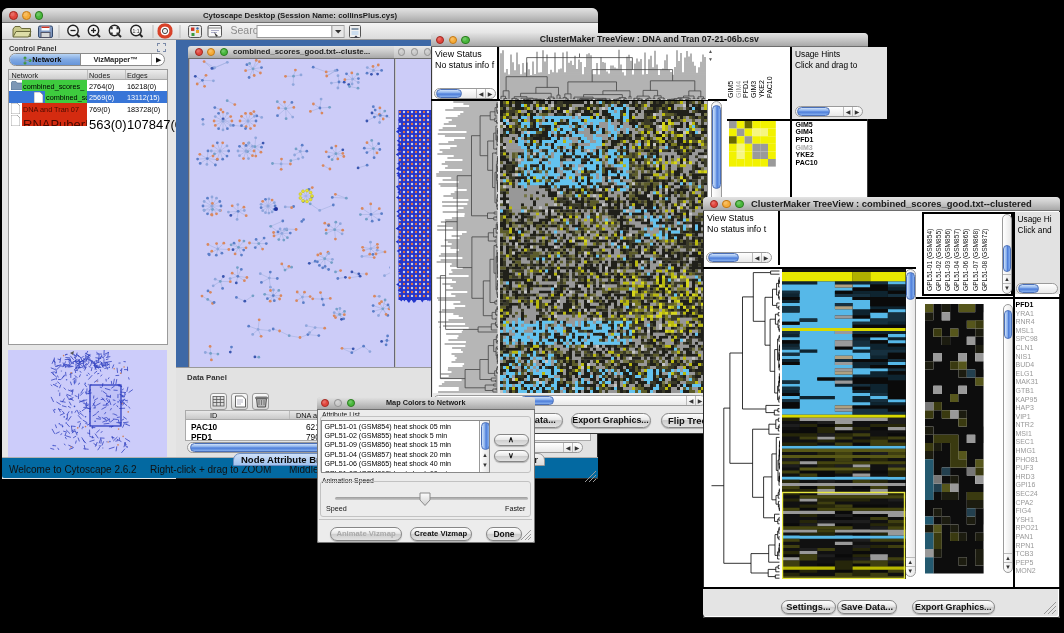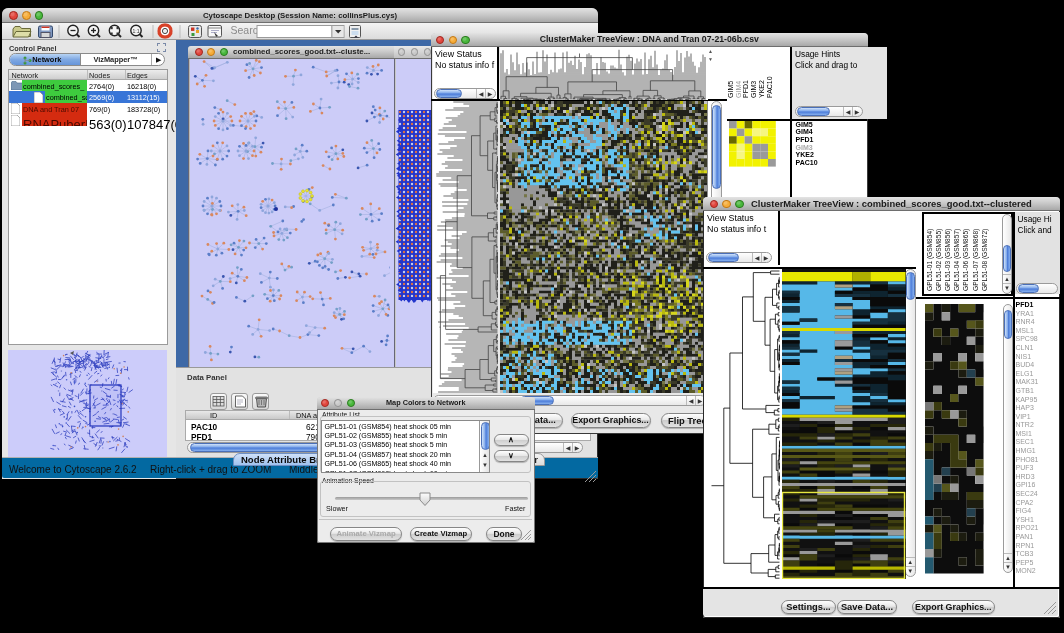--- a/index.html
+++ b/index.html
@@ -1322,21 +1322,21 @@
 <div class="abs" style="left:317px;top:397px;width:217.5px;height:145.5px;background:#ececec;outline:1px solid #777;outline-offset:-1px;border-radius:4px 4px 2px 2px;z-index:5">
     <div class="tbar" style="height:12.5px;border-radius:3px 3px 0 0;font-size:7.3px">Map Colors to Network</div>
     <div style="position:absolute;left:4.4px;top:2.4px;width:7.8px;height:7.8px;border-radius:50%;background:radial-gradient(circle at 35% 30%, #fff3 20%, #0000 45%),#e2463d;border:1px solid #a02820;box-sizing:border-box"></div>
     <div style="position:absolute;left:17.2px;top:2.4px;width:7.8px;height:7.8px;border-radius:50%;background:radial-gradient(circle at 35% 30%, #fff3 20%, #0000 45%),#c8c8c8;border:1px solid #909090;box-sizing:border-box"></div>
     <div style="position:absolute;left:30px;top:2.4px;width:7.8px;height:7.8px;border-radius:50%;background:radial-gradient(circle at 35% 30%, #fff3 20%, #0000 45%),#49b83c;border:1px solid #2a7a1e;box-sizing:border-box"></div>
     <div class="txt" style="left:5px;top:14px;font-size:6.8px;color:#111">Attribute List</div>
     <div class="abs" style="left:2.5px;top:18.5px;width:211px;height:57.5px;border:1px solid #c2c2c2;border-radius:3px"></div>
     <div class="abs" style="left:4px;top:23px;width:169px;height:52.5px;background:#fff;border:1px solid #8a8a8a;overflow:hidden">
       <div class="txt" style="left:2.5px;top:1.5px;font-size:7.1px;color:#000">GPL51-01 (GSM854) heat shock 05 min</div>
       <div class="txt" style="left:2.5px;top:10.9px;font-size:7.1px;color:#000">GPL51-02 (GSM855) heat shock 5 min</div>
-      <div class="txt" style="left:2.5px;top:20.4px;font-size:7.1px;color:#000">GPL51-03 (GSM856) heat shock 5 min</div>
+      <div class="txt" style="left:2.5px;top:20.4px;font-size:7.1px;color:#000">GPL51-09 (GSM856) heat shock 15 min</div>
       <div class="txt" style="left:2.5px;top:29.8px;font-size:7.1px;color:#000">GPL51-04 (GSM857) heat shock 20 min</div>
       <div class="txt" style="left:2.5px;top:39.3px;font-size:7.1px;color:#000">GPL51-06 (GSM865) heat shock 40 min</div>
       <div class="txt" style="left:2.5px;top:48.8px;font-size:7.1px;color:#000">GPL51-07 (GSM868) heat shock 60 min</div>
       <div class="abs" style="left:157px;top:0;width:10.5px;height:100%;background:linear-gradient(90deg,#fff,#e0e0e0);border-left:1px solid #999">
         <div class="sbthumbv" style="position:absolute;top:1px;height:28px;left:0.5px;width:9px"></div>
         <div class="txt" style="left:2px;top:31px;font-size:6px;color:#333">▲</div>
         <div class="txt" style="left:2px;top:41px;font-size:6px;color:#333">▼</div>
       </div>
     </div>
     <div class="pill" style="left:176.5px;top:36.5px;width:35px;height:12.5px;font-size:8px;color:#111">∧</div>
@@ -1346,21 +1346,21 @@
     <div class="abs" style="left:17.5px;top:99.5px;width:193px;height:3px;background:linear-gradient(#9a9a9a,#c8c8c8);border-radius:2px"></div>
     <svg class="abs" style="left:102px;top:95px" width="12" height="14">
       <path d="M1 1h10v7l-5 5.5l-5 -5.5z" fill="url(#sg)" stroke="#8a8a8a"></path>
       <defs>
         <linearGradient id="sg" x1="0" y1="0" x2="0" y2="1">
           <stop offset="0" stop-color="#fdfdfd"></stop>
           <stop offset="1" stop-color="#cfcfcf"></stop>
         </linearGradient>
       </defs>
     </svg>
-    <div class="txt" style="left:9px;top:106.5px;font-size:7.2px;color:#111">Slower</div>
+    <div class="txt" style="left:9px;top:106.5px;font-size:7.2px;color:#111">Speed</div>
     <div class="txt" style="left:188px;top:106.5px;font-size:7.2px;color:#111">Faster</div>
     <div class="abs" style="left:2px;top:121.5px;width:213px;height:1px;background:#c2c2c2"></div>
     <div class="pill" style="left:13px;top:129.5px;width:72px;height:14px;font-size:7.7px;color:#aaa">Animate Vizmap</div>
     <div class="pill" style="left:93px;top:129.5px;width:61.5px;height:14px;font-size:7.7px;color:#111">Create Vizmap</div>
     <div class="pill" style="left:169px;top:129.5px;width:36px;height:14px;font-size:8.4px;color:#111">Done</div>
     <svg class="abs" style="left:203px;top:132px" width="12" height="12">
       <path d="M11 1L1 11M11 5L5 11M11 8L8 11" stroke="#999" stroke-width="1"></path>
     </svg>
   </div>
 <svg width="208" height="53" style="position:absolute;left:499.5px;top:47px;z-index:2">

